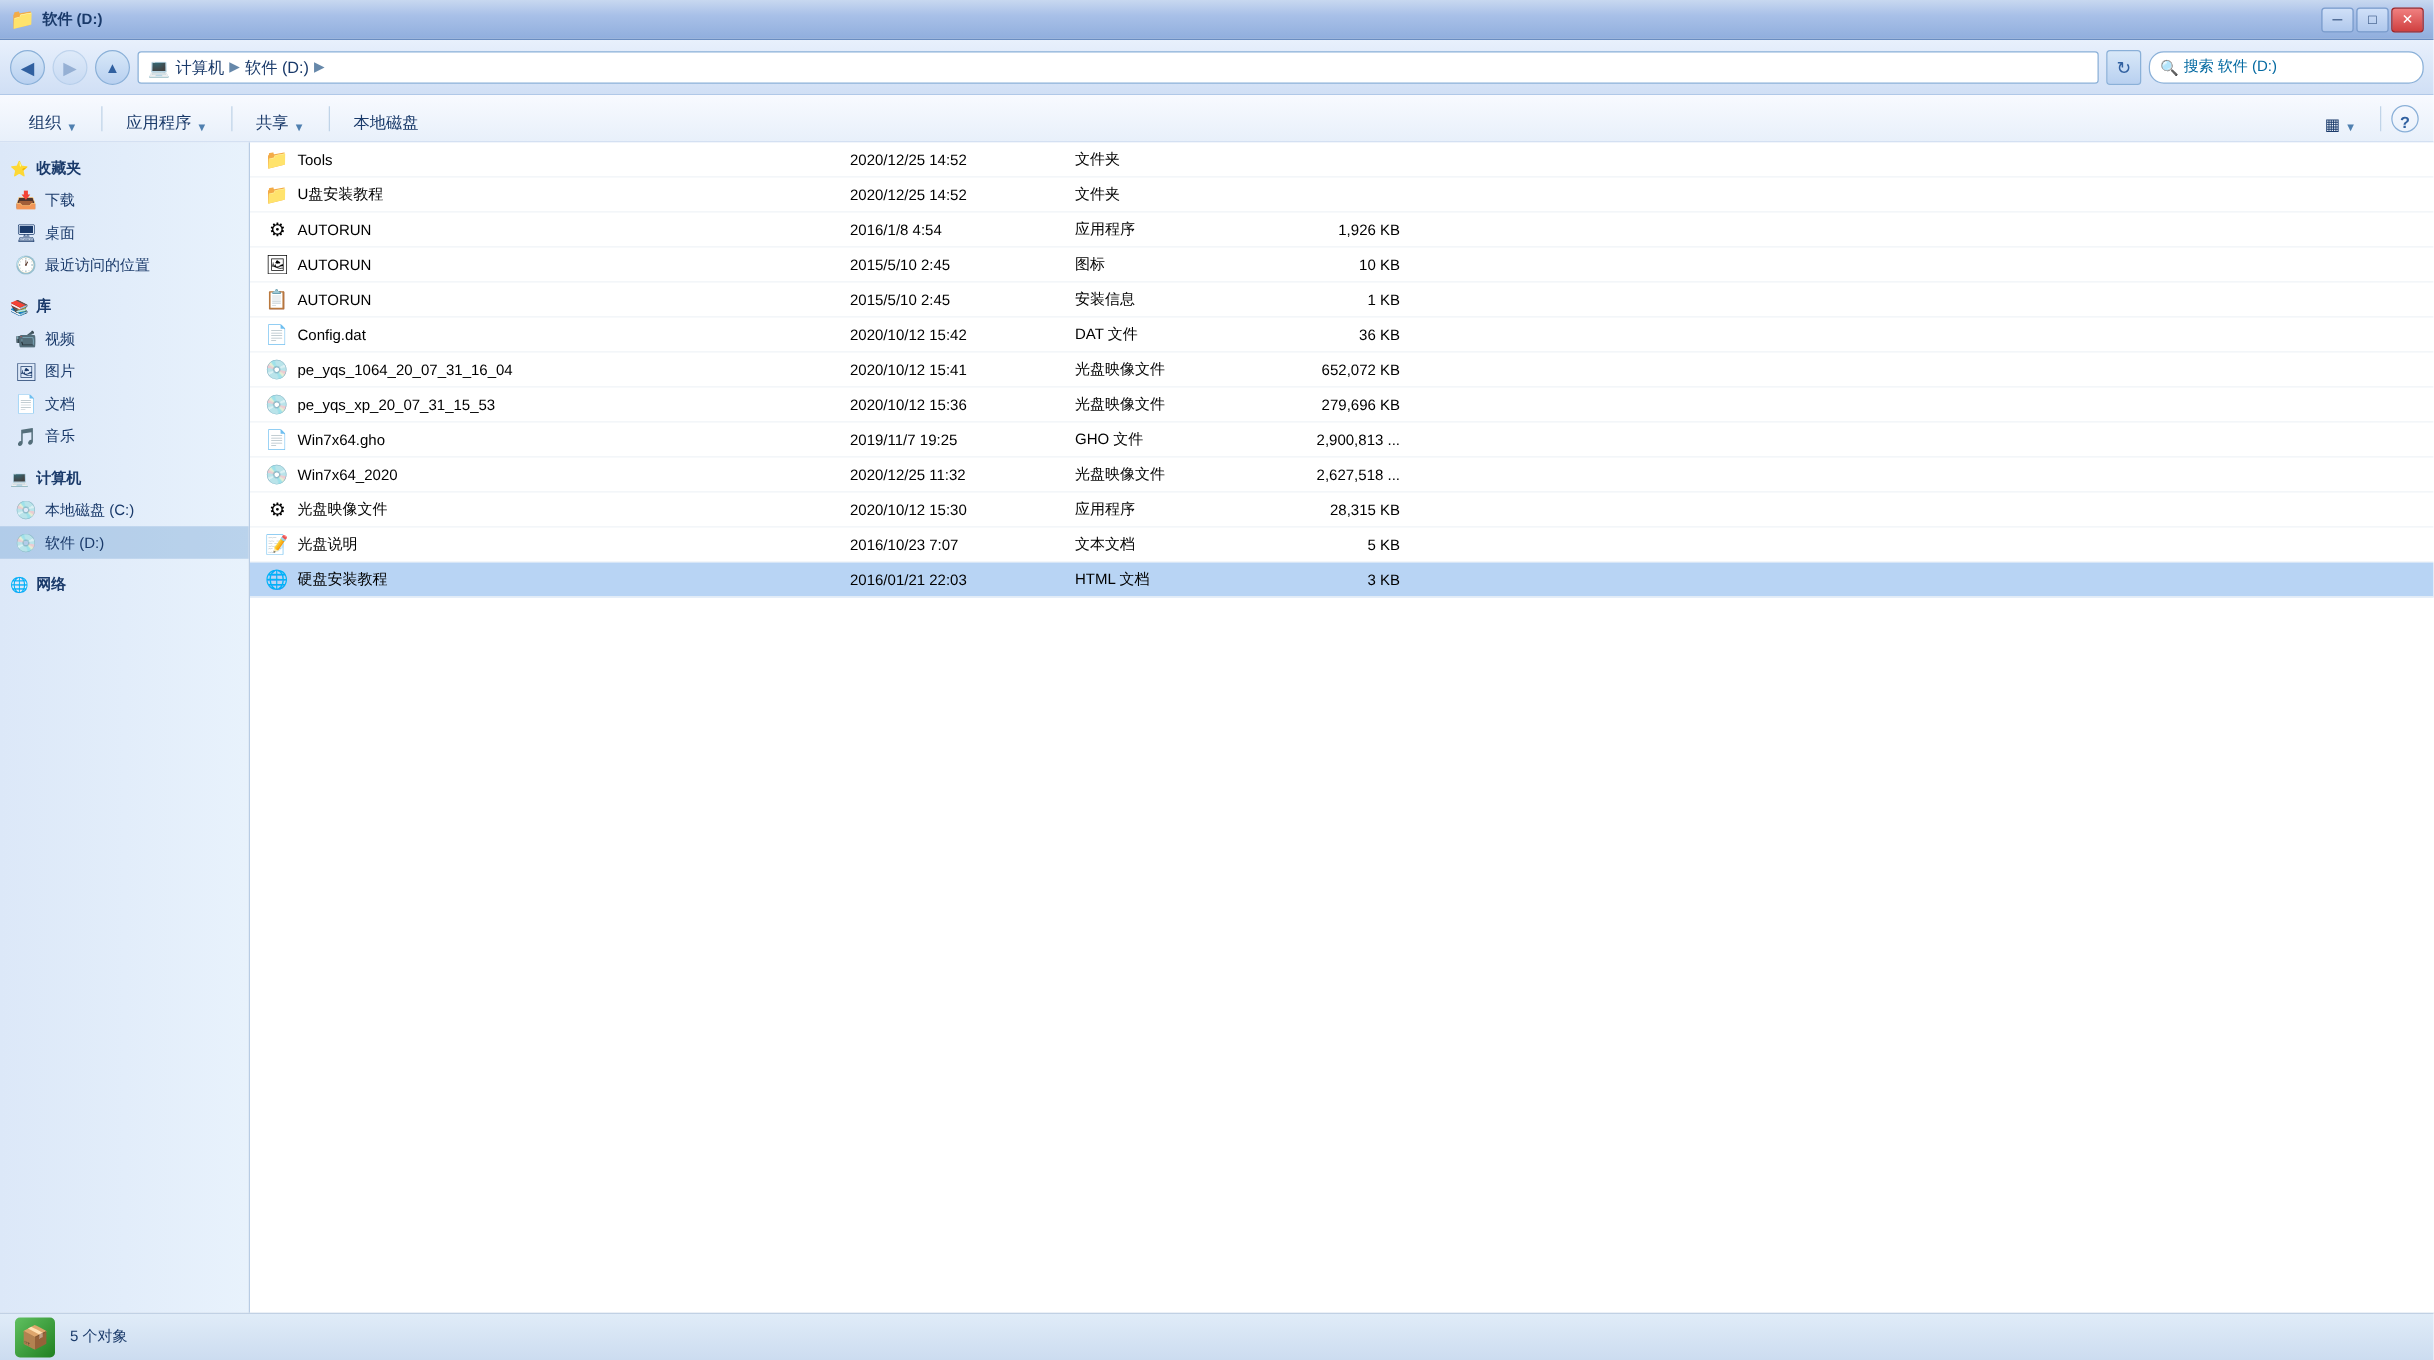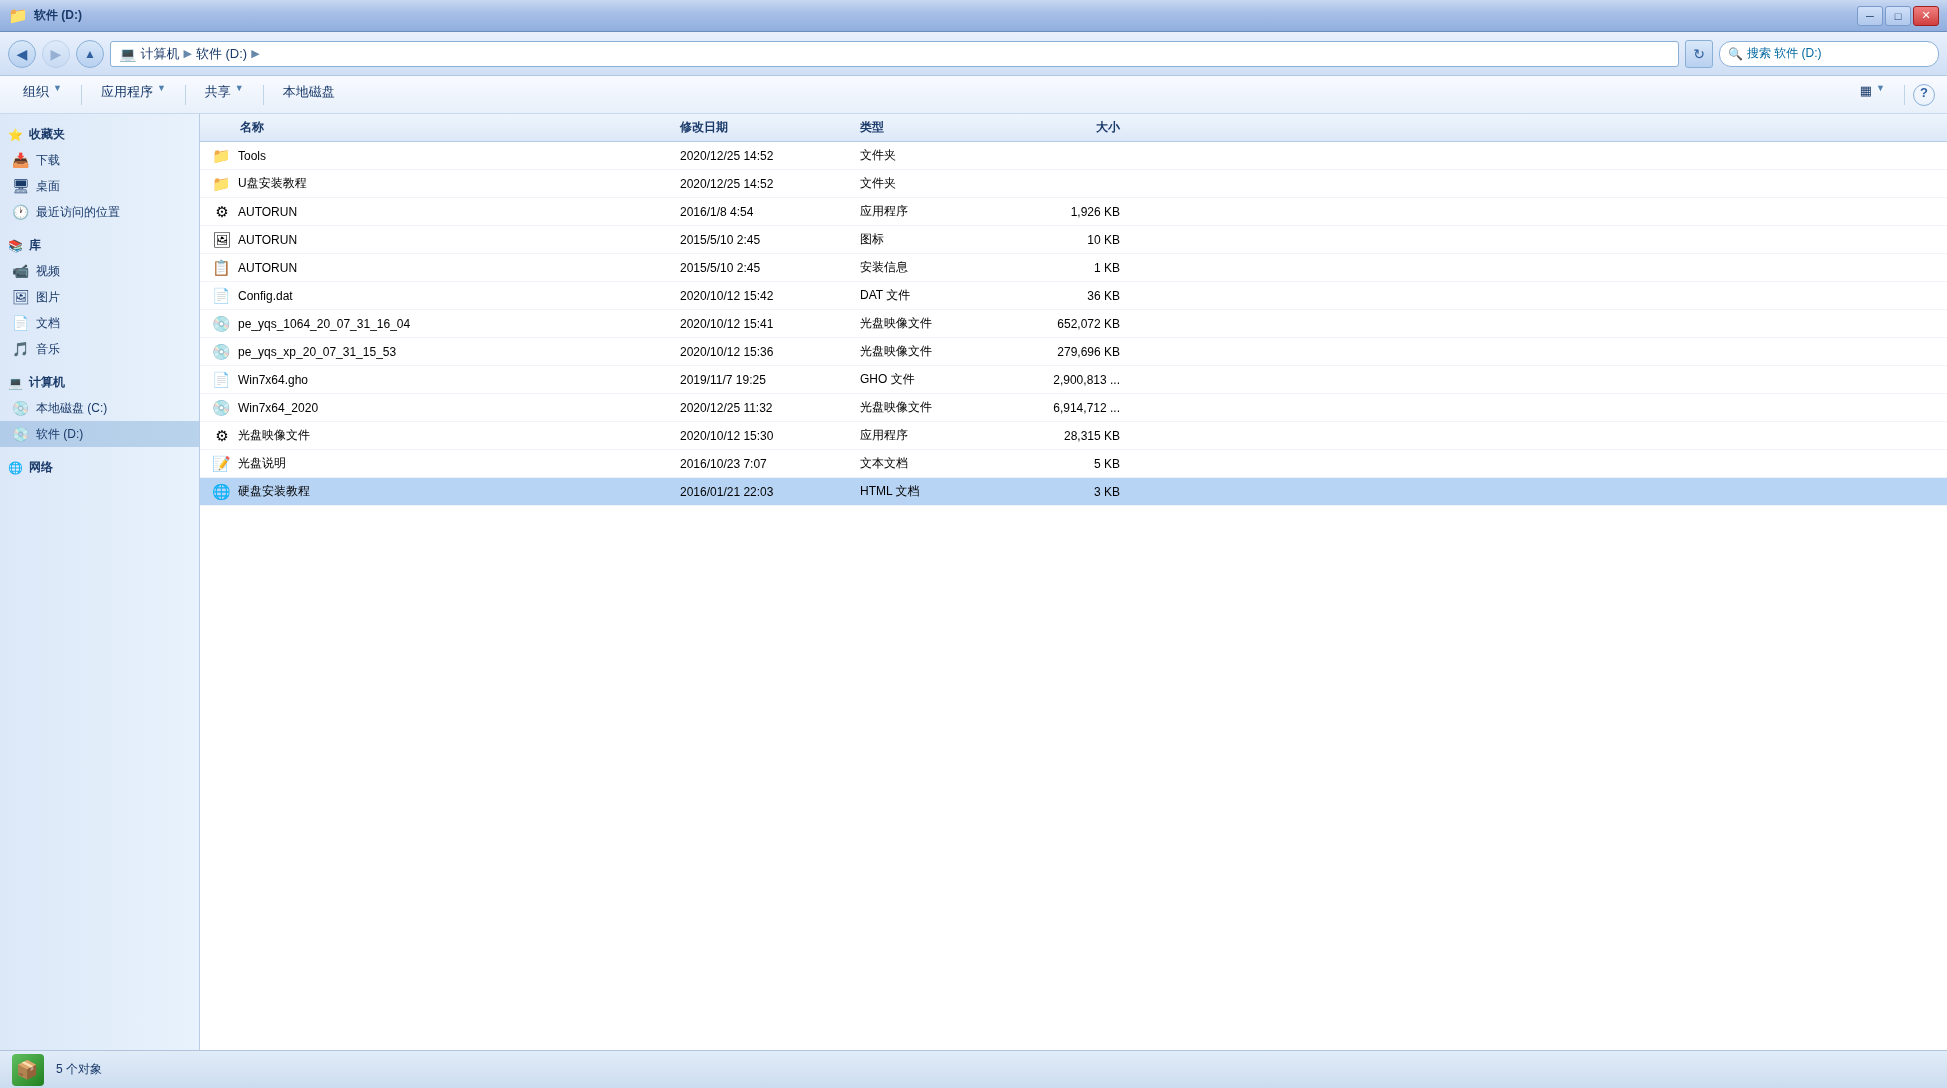--- a/index.html
+++ b/index.html
@@ -128,21 +128,21 @@
       border-bottom: 1px solid #c8d8ee;
     }
     .toolbar-btn {
       height: 26px;
       padding: 0 10px;
       border: 1px solid transparent;
       border-radius: 3px;
       background: transparent;
       cursor: pointer;
       display: flex;
-      align-items: flex-start;
+      align-items: flex-end;
       gap: 4px;
       font-size: 13px;
       color: #1a3a6a;
       white-space: nowrap;
     }
     .toolbar-divider { width: 1px; height: 20px; background: #c0d4e8; margin: 0 4px; }
     .toolbar-right {
       margin-left: auto;
       display: flex;
       align-items: center;
@@ -383,26 +383,20 @@
     <div class="sidebar-section">
       <div class="sidebar-section-header">
         <span class="icon">🌐</span>
         <span>网络</span>
       </div>
     </div>
 
   </div>
 
   <div class="file-list-area">
-    <div class="file-list-header">
-      <div class="col-name">名称</div>
-      <div class="col-date">修改日期</div>
-      <div class="col-type">类型</div>
-      <div class="col-size">大小</div>
-    </div>
 
     <div id="file-rows">
         <div class="file-row">
     <div class="col-name">
       <span class="file-icon">📁</span>
       <span>Tools</span>
     </div>
     <div class="col-date">2020/12/25 14:52</div>
     <div class="col-type">文件夹</div>
     <div class="col-size"></div>
@@ -479,21 +473,21 @@
     <div class="col-type">GHO 文件</div>
     <div class="col-size">2,900,813 ...</div>
   </div>
         <div class="file-row">
     <div class="col-name">
       <span class="file-icon">💿</span>
       <span>Win7x64_2020</span>
     </div>
     <div class="col-date">2020/12/25 11:32</div>
     <div class="col-type">光盘映像文件</div>
-    <div class="col-size">6,914,712 ...</div>
+    <div class="col-size">2,627,518 ...</div>
   </div>
         <div class="file-row">
     <div class="col-name">
       <span class="file-icon">⚙</span>
       <span>光盘映像文件</span>
     </div>
     <div class="col-date">2020/10/12 15:30</div>
     <div class="col-type">应用程序</div>
     <div class="col-size">28,315 KB</div>
   </div>

